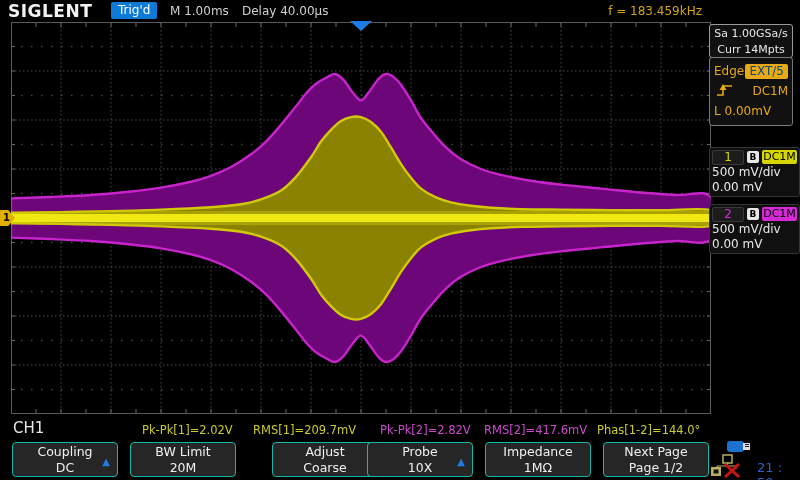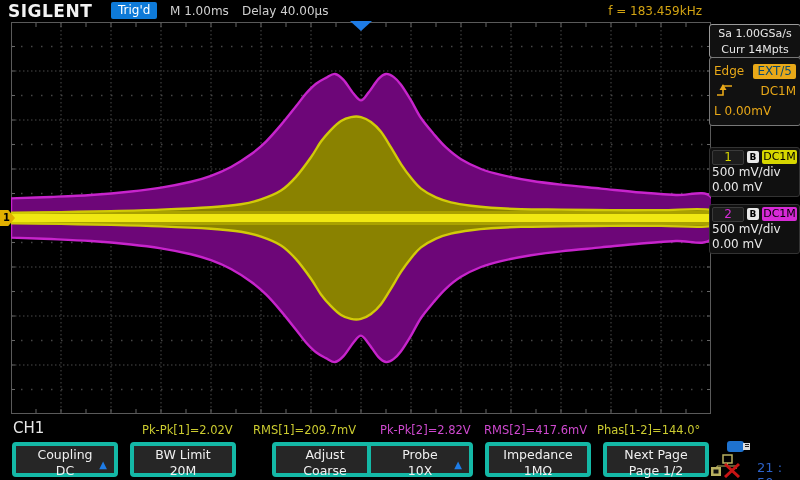--- a/index.html
+++ b/index.html
@@ -15,21 +15,21 @@
   #freq-counter{right:98px;top:4px;font-size:12px;color:#d2a312;}
   
   #plot{left:11px;top:22px;width:700px;height:392px;}
   #trigger-marker{left:350px;top:21px;width:0;height:0;
       border-left:11px solid transparent;border-right:11px solid transparent;
       border-top:10px solid #1e7ce6;}
   #ch1-ground{left:0;top:210px;width:15px;height:16px;background:#e0af00;
       clip-path:polygon(0 0,55% 0,100% 50%,55% 100%,0 100%);
       color:#000;font-size:10px;font-weight:bold;line-height:16px;text-align:left;padding-left:3px;box-sizing:border-box;}
   
-  .sidebox{left:709px;width:92px;background:#111;border:1px solid #555;border-radius:3px;box-sizing:border-box;}
+  .sidebox{left:709px;width:84px;background:#111;border:1px solid #555;border-radius:3px;box-sizing:border-box;}
   #sa-box{top:24px;height:34px;border-color:#9a9a9a;text-align:center;font-size:11px;line-height:16px;padding-top:1px;color:#e8e8e8;}
   #trig-box{top:57px;height:69px;border-color:#777;padding:3px 4px;color:#e8a818;font-size:12px;}
   .trig-row{display:flex;justify-content:space-between;align-items:center;height:20px;}
   .orange-badge{background:#e8a818;color:#0c4a6e;padding:0 4px;border-radius:2px;font-size:12px;line-height:15px;}
   .ch-box{left:709px;width:91px;height:50px;background:#101010;border:1px solid #333;border-radius:3px;
           box-sizing:border-box;padding:1px 2px;}
   #ch1-box{top:147px;} #ch2-box{top:204px;}
   .ch-head{display:flex;align-items:center;gap:3px;height:16px;}
   .ch-num{width:30px;text-align:center;font-size:12px;background:#1c1c1c;border:1px solid #3a3a3a;border-radius:2px;line-height:13px;}
   .ch1-c{color:#d6d600;} .ch2-c{color:#d62ad6;}
@@ -37,21 +37,21 @@
            text-align:center;line-height:12px;border-radius:2px;}
   .dc-badge{flex:1;text-align:center;color:#000;font-size:11px;line-height:14px;border-radius:2px;}
   .ch1-bg{background:#d6d600;} .ch2-bg{background:#d62ad6;}
   .ch-line{font-size:12px;color:#e8e8e8;text-align:left;padding-right:4px;line-height:15px;}
   
   #meas-ch{left:13px;top:419px;font-size:15px;color:#e8e8e8;}
   .meas{top:423px;font-size:11.5px;}
   .meas-y{color:#cbcb30;} .meas-m{color:#cf49cf;}
   #m0{left:142px;} #m1{left:253px;} #m2{left:380px;} #m3{left:484px;} #m4{left:597px;}
   
-  .menu-btn{top:442px;width:106px;height:35px;background:#262626;border-radius:4px;border:4px solid #14b8a6;
+  .menu-btn{top:442px;width:106px;height:35px;background:#262626;border-radius:4px;border:1px solid #14b8a6;
             box-sizing:border-box;text-align:center;font-size:12.5px;line-height:16px;color:#f0f0f0;padding-top:1px;}
   #btn0{left:12px;} #btn1{left:130px;} #btn2{left:248px;margin-left:24px;} #btn3{left:367px;} #btn4{left:485px;} #btn5{left:603px;}
   .popup-arrow{position:absolute;right:7px;top:11px;color:#1e7ce6;font-size:10px;}
   
   #usb-body{left:727px;top:441px;width:17px;height:11px;background:#1e72cf;border-radius:3px;}
   #usb-conn{left:743px;top:443px;width:7px;height:7px;background:#ddd;}
   #usb-conn i{display:block;height:1px;background:#222;margin:1px 1px 0 2px;}
   #clock{left:757px;top:460px;font-size:13px;color:#2d62c8;}
 </style>
 </head>

